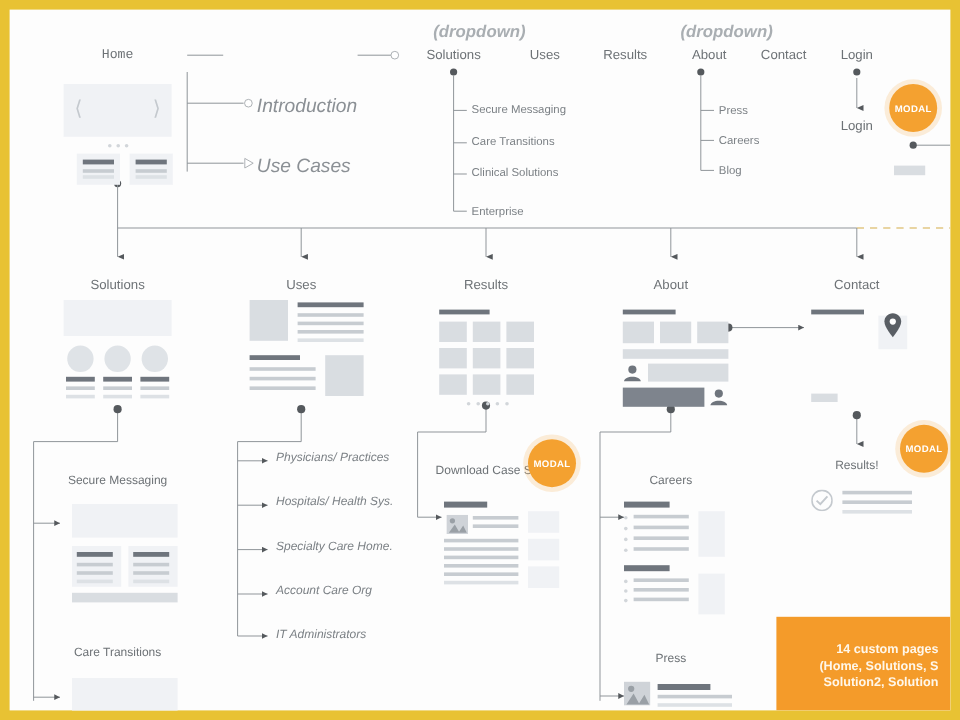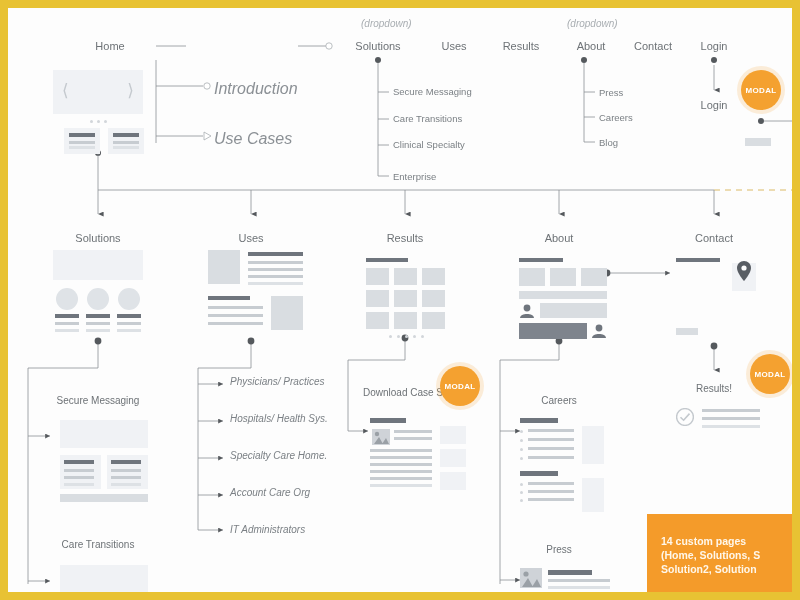--- a/index.html
+++ b/index.html
@@ -12,21 +12,21 @@
   #frame {
     position:absolute; left:8px; top:8px; right:8px; bottom:8px;
     background:#fdfdfd;
     overflow:hidden;
   }
   #canvas { position:absolute; inset:0; }
 
   .lbl { position:absolute; color:#6d7276; font-size:11px; white-space:nowrap; }
   .lbl.c { transform:translateX(-50%); text-align:center; }
   .lbl.ital { font-style:italic; color:#8b9095; }
-  .lbl.drop { font-style:italic; font-size:10px; color:#a9aeb2; }
+  .lbl.drop { font-style:italic; font-size:14px; color:#a9aeb2;font-weight:bold; }
   .lbl.sub { font-size:9.5px; color:#7b8085; line-height:1.25; }
   .lbl.node { font-size:10px; color:#6d7276; line-height:1.3; text-align:center; transform:translateX(-50%); }
 
   .pill {
     position:absolute; border:1px solid #c9ced2; border-radius:20px;
     background:#fff; display:flex; align-items:center; justify-content:center;
     font-style:italic; font-size:10.5px; color:#6d7276; letter-spacing:.2px;
   }
 
   
@@ -47,21 +47,21 @@
     display:flex; align-items:center; justify-content:center; letter-spacing:.3px;
     box-shadow:0 0 0 4px rgba(244,161,48,.18);
   }
 
   #components {
     position:absolute; right:0; bottom:0; width:145px; height:78px;
     background:#f49b2a; color:#fff; padding:12px 10px 0 14px; overflow:hidden;
   }
   #components .ttl { font-size:14px; font-weight:bold; letter-spacing:.3px; color:#fdf0d8; }
   #components .bl { font-size:10.5px; font-weight:bold; line-height:1.35; margin-top:8px; color:#fff7ea; }
-  #components .bl span { display:block; }
+  #components .bl span { display:block;text-align:right; }
 
   .chev { position:absolute; color:#c4c9ce; font-size:17px; }
 </style>
 </head>
 <body>
 
 <div id="frame">
   <div id="canvas">
 
     <svg width="784" height="584" style="position:absolute;left:0;top:0;">
@@ -161,39 +161,39 @@
         <line x1="600" y1="265" x2="662" y2="265" marker-end="url(#ar)"></line>
       </g>
       <circle cx="599" cy="265" r="3.4" fill="#55595d"></circle>
 
       <g stroke="#8b9095" stroke-width="0.8" fill="none">
         <line x1="706" y1="340" x2="706" y2="362" marker-end="url(#arD)"></line>
       </g>
       <circle cx="706" cy="338" r="3.4" fill="#55595d"></circle>
     </svg>
 
-    <div class="lbl c" style="left:102px;top:38px;transform:translate(-50%,-50%);">Home</div>
+    <div class="lbl c" style="left:90px;top:38px;transform:translate(-50%,-50%);font-family:Liberation Mono, monospace;">Home</div>
 
 
     <div class="lbl ital" style="left:206px;top:72px;font-size:16px;">Introduction</div>
     <div class="lbl ital" style="left:206px;top:122px;font-size:16px;">Use Cases</div>
 
     <div class="lbl drop" style="left:353px;top:10px;">(dropdown)</div>
     <div class="lbl drop" style="left:559px;top:10px;">(dropdown)</div>
 
     <div class="lbl c" style="left:370px;top:38px;transform:translate(-50%,-50%);">Solutions</div>
     <div class="lbl c" style="left:446px;top:38px;transform:translate(-50%,-50%);">Uses</div>
     <div class="lbl c" style="left:513px;top:38px;transform:translate(-50%,-50%);">Results</div>
     <div class="lbl c" style="left:583px;top:38px;transform:translate(-50%,-50%);">About</div>
     <div class="lbl c" style="left:645px;top:38px;transform:translate(-50%,-50%);">Contact</div>
     <div class="lbl c" style="left:706px;top:38px;transform:translate(-50%,-50%);">Login</div>
 
     <div class="lbl sub" style="left:385px;top:78px;width:70px;">Secure Messaging</div>
     <div class="lbl sub" style="left:385px;top:105px;width:70px;">Care Transitions</div>
-    <div class="lbl sub" style="left:385px;top:131px;width:70px;">Clinical Specialty</div>
+    <div class="lbl sub" style="left:385px;top:131px;width:70px;">Clinical Solutions</div>
     <div class="lbl sub" style="left:385px;top:163px;width:70px;">Enterprise</div>
 
     <div class="lbl sub" style="left:591px;top:79px;">Press</div>
     <div class="lbl sub" style="left:591px;top:104px;">Careers</div>
     <div class="lbl sub" style="left:591px;top:129px;">Blog</div>
 
     <div class="lbl c" style="left:706px;top:97px;transform:translate(-50%,-50%);">Login</div>
     <div class="modal" style="left:733px;top:62px;">MODAL</div>
     <div class="box md" style="left:737px;top:130px;width:26px;height:8px;"></div>
 

